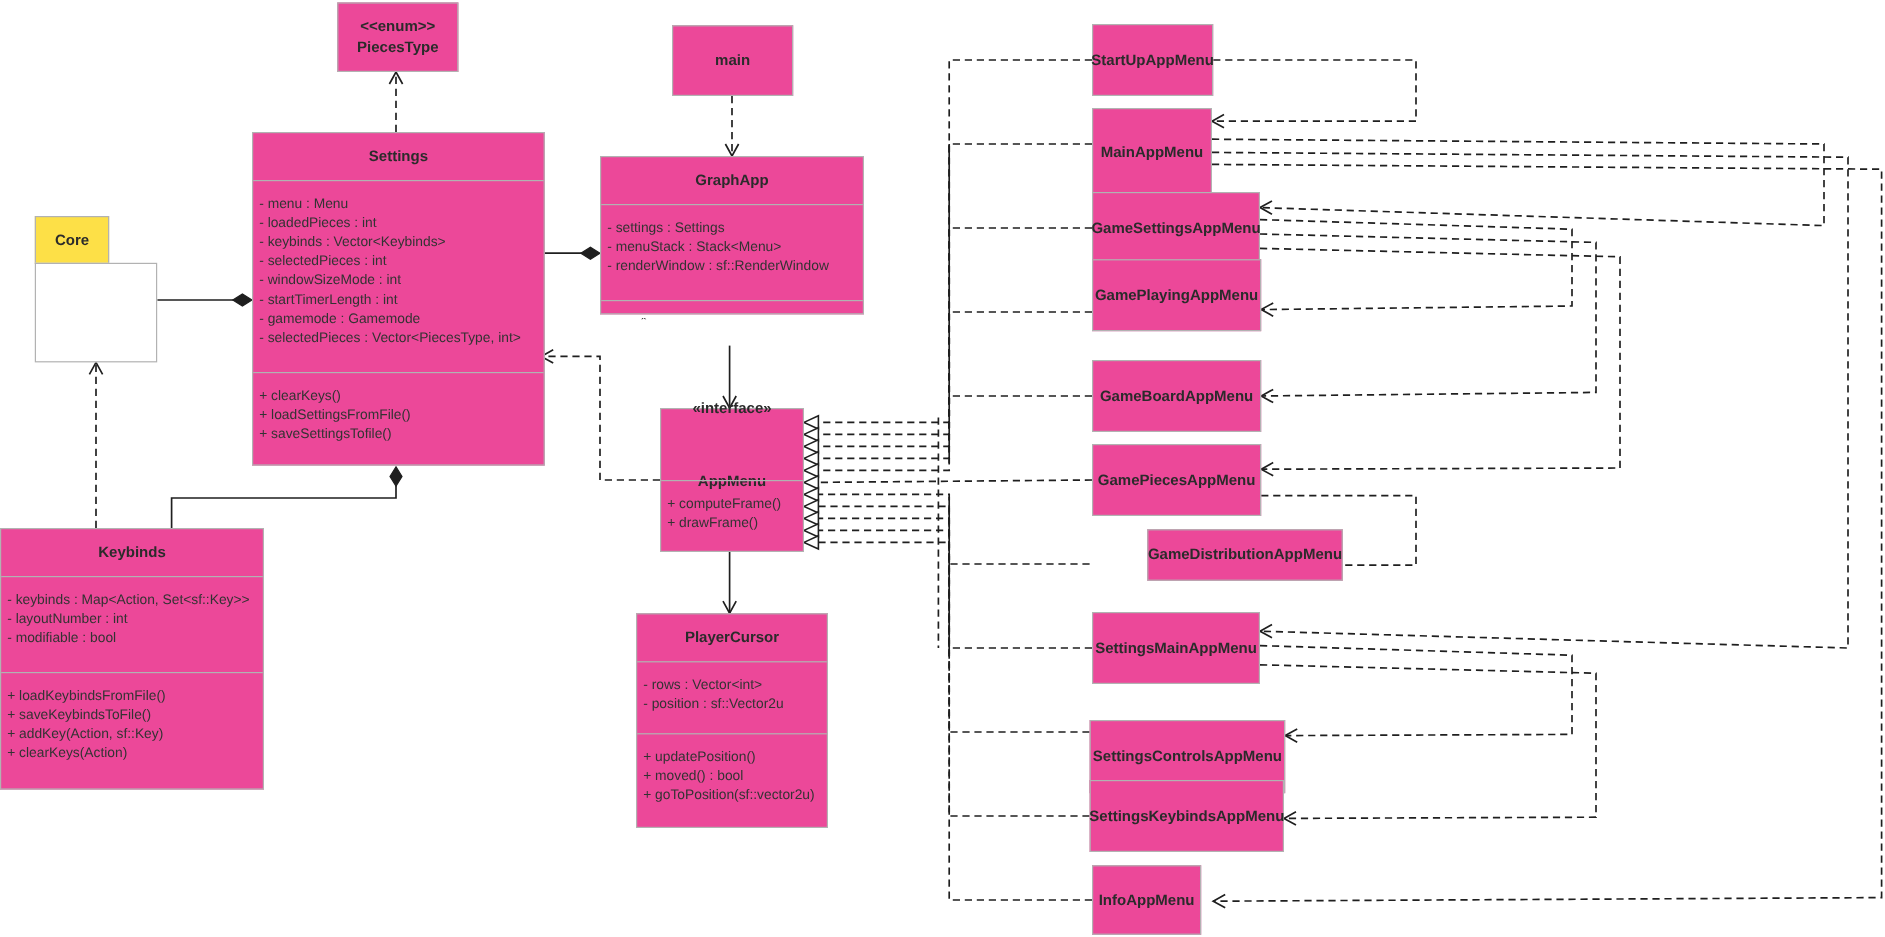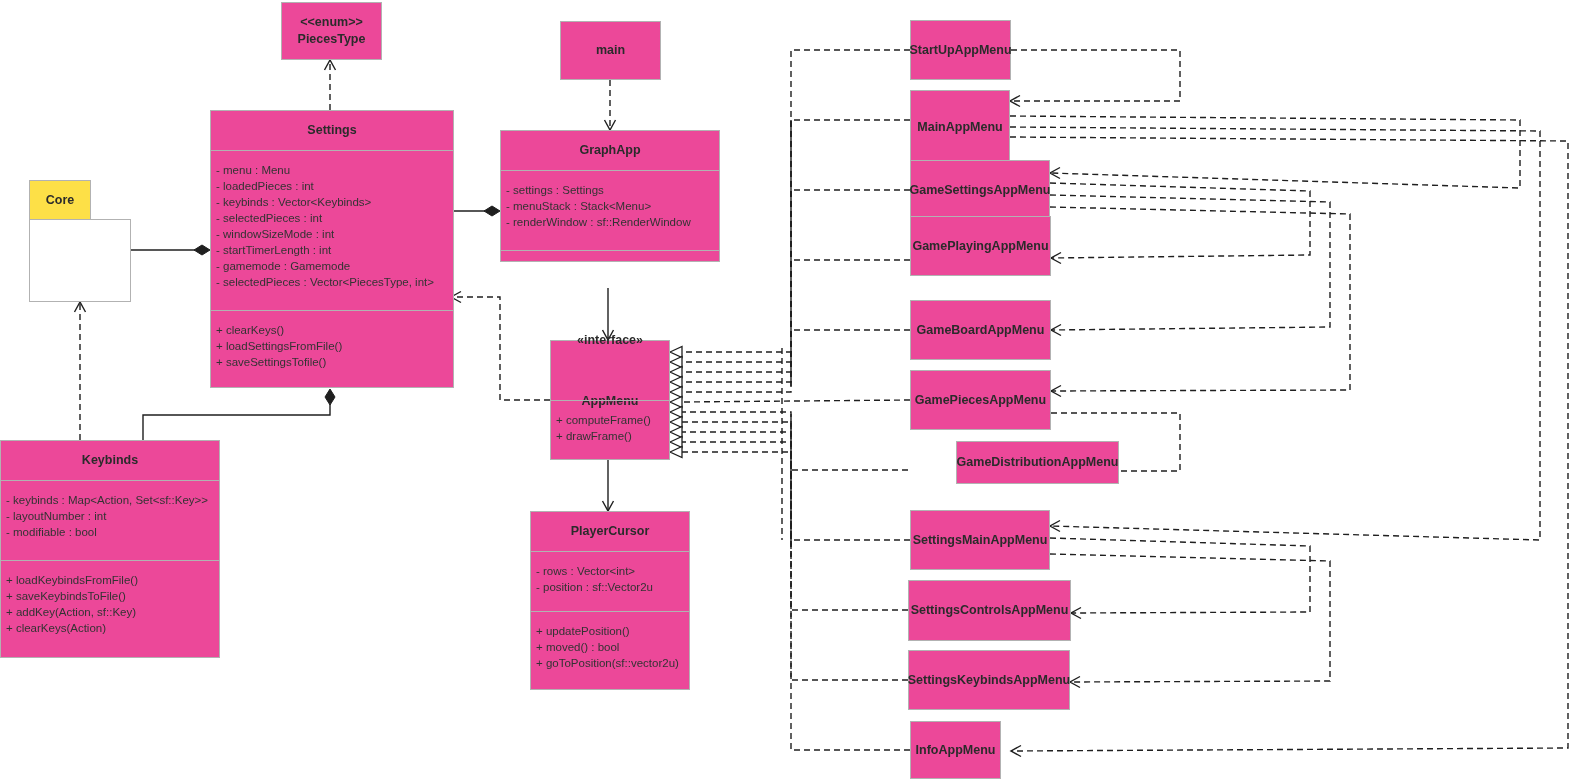--- a/index.html
+++ b/index.html
@@ -350,21 +350,21 @@
     </div>
 
   </div>
     <div class="uml-class" style="left: 910px; top: 510px; width: 140px; height: 60px;">
     <div class="uml-title">
 
       <div class="uml-name">SettingsMainAppMenu</div>
     </div>
 
   </div>
-    <div class="uml-class" style="left: 908px; top: 580px; width: 163px; height: 61px;">
+    <div class="uml-class" style="left: 908px; top: 600px; width: 163px; height: 61px;">
     <div class="uml-title">
 
       <div class="uml-name">SettingsControlsAppMenu</div>
     </div>
 
   </div>
     <div class="uml-class" style="left: 908px; top: 650px; width: 162px; height: 60px;">
     <div class="uml-title">
 
       <div class="uml-name">SettingsKeybindsAppMenu</div>

